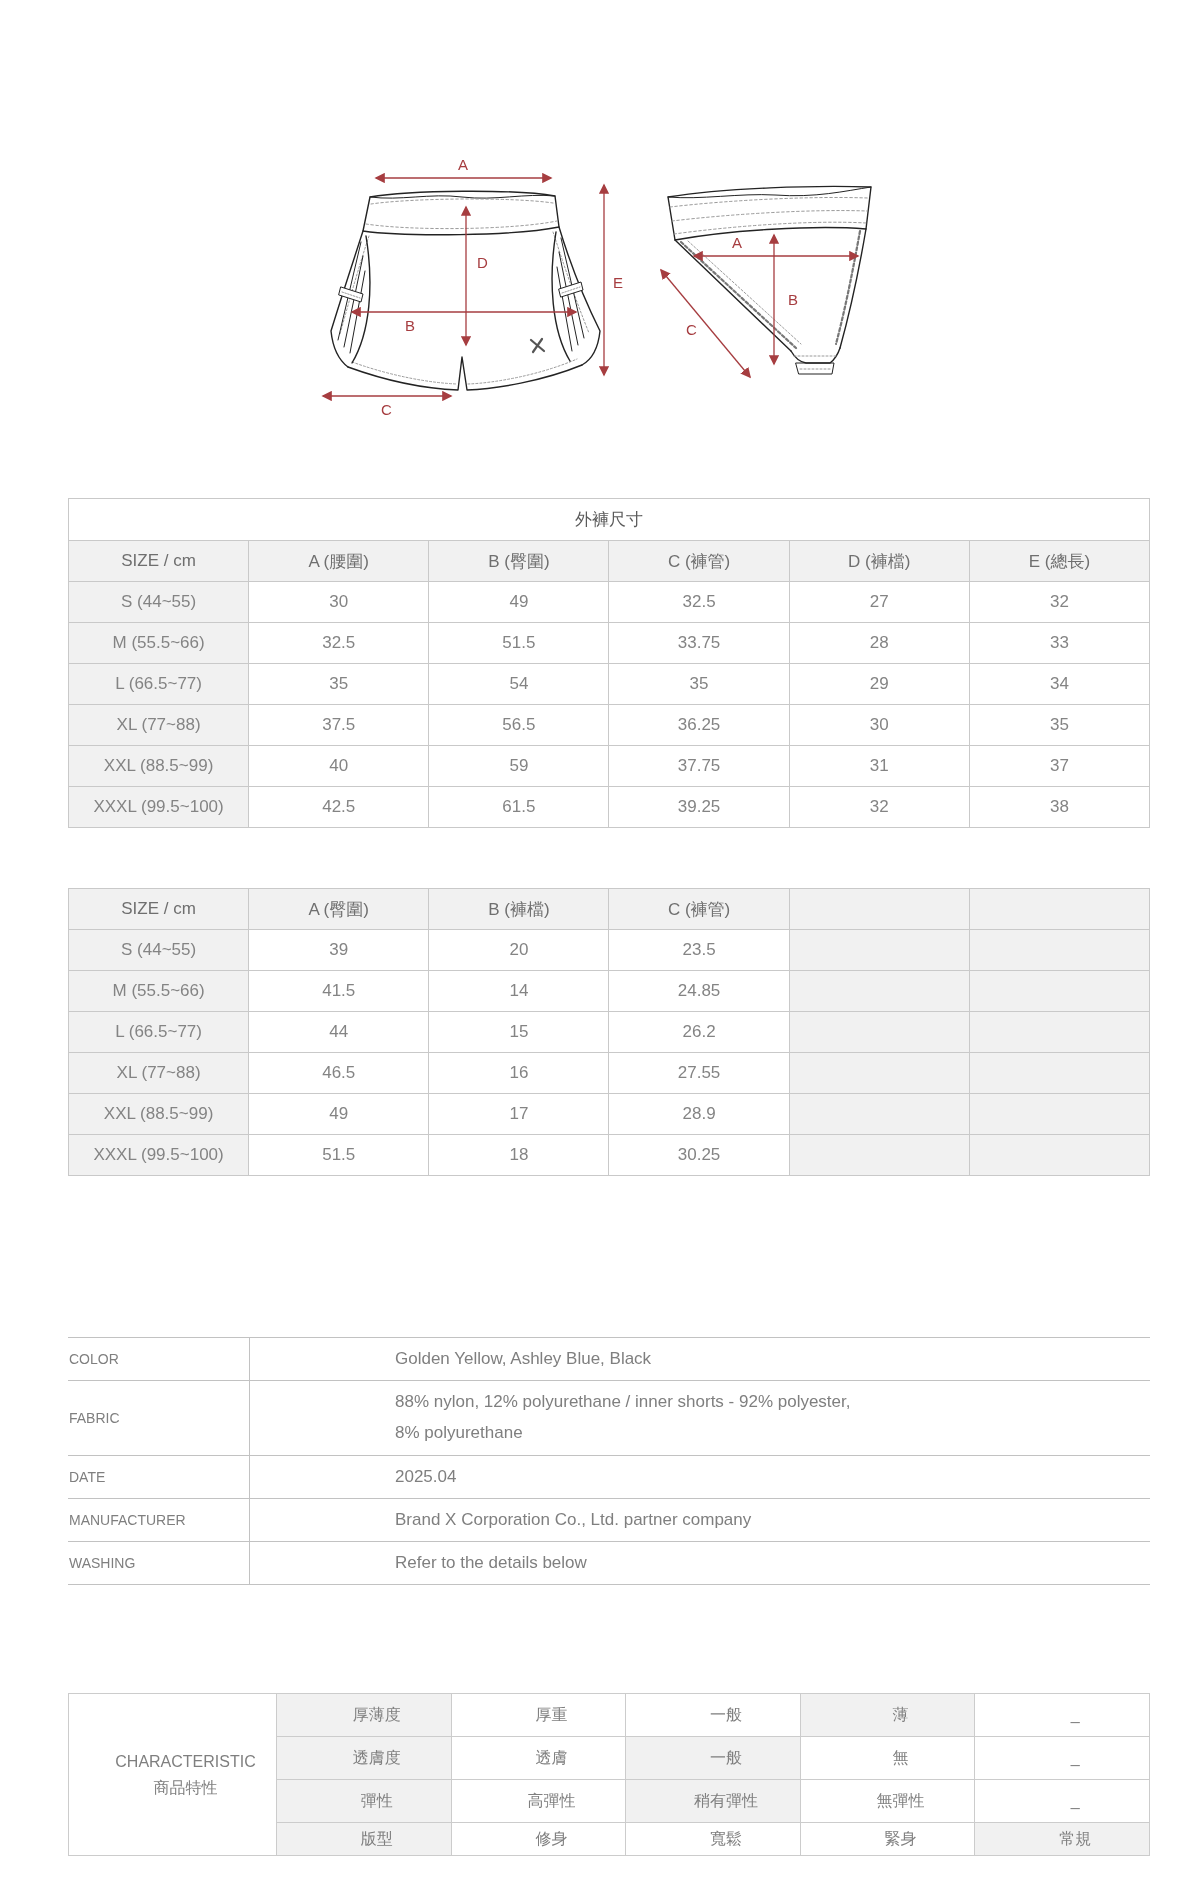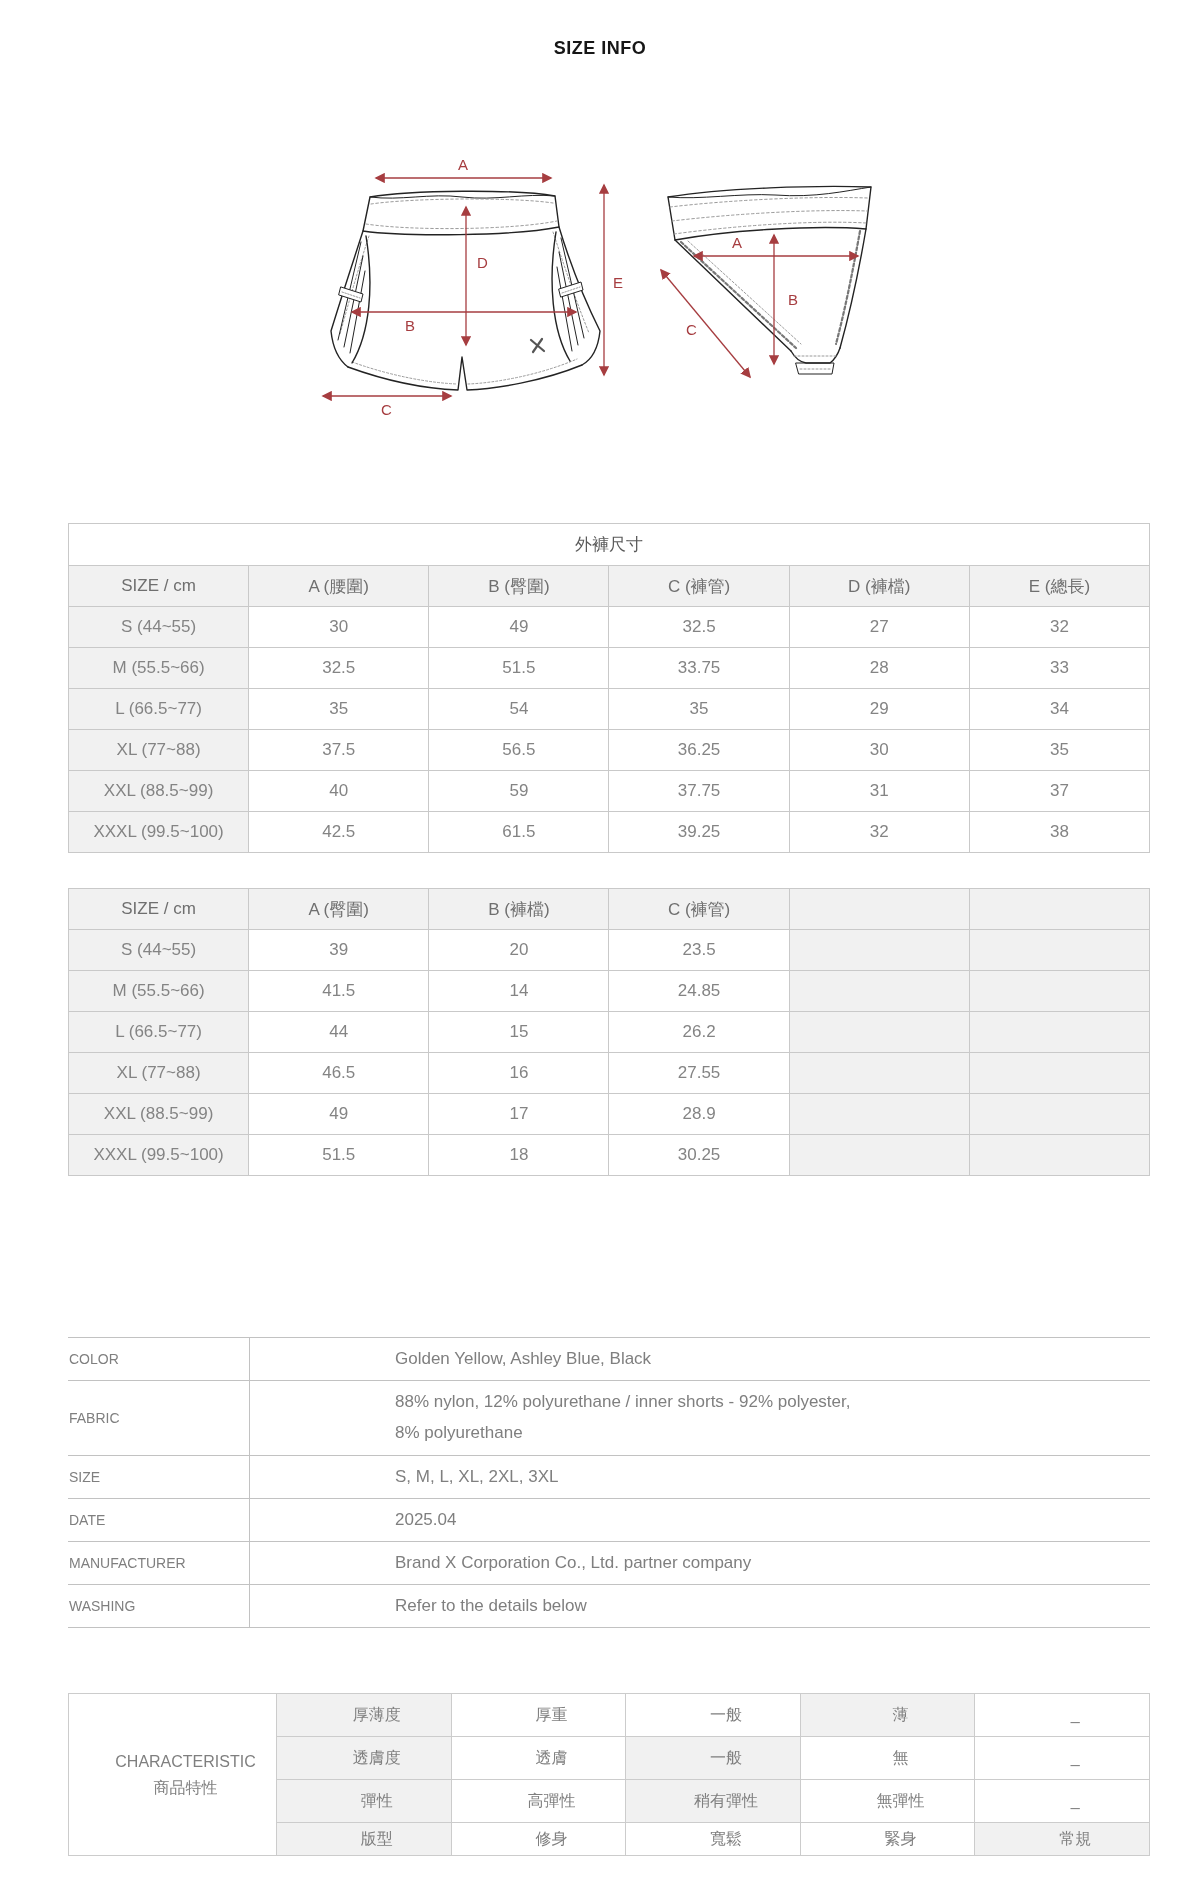--- a/index.html
+++ b/index.html
@@ -15,21 +15,21 @@
   #size-info-heading{top:38px;}
   #detail-info-heading{top:1292px;}
 
   .diagram-area{position:absolute;top:90px;left:0;width:1200px;height:340px;}
 
   
   table.size-table{
     position:absolute;left:68px;width:1082px;border-collapse:collapse;table-layout:fixed;
     font-size:17px;color:#848484;
   }
-  #outer-table{top:523px;}
+  #outer-table{top:498px;}
   #inner-table{top:888px;}
   table.size-table td{
     border:1px solid #c9c9c9;height:40px;text-align:center;vertical-align:middle;
     padding:0 4px;overflow:hidden;white-space:nowrap;
   }
   table.size-table tr.t-title td{height:41px;background:#fff;color:#5a5a5a;font-size:17px;}
   table.size-table tr.t-head td{background:#f1f1f1;color:#6f6f6f;}
   table.size-table td.rowhead{background:#f1f1f1;}
   table.size-table td.shade{background:#f1f1f1;}
 
@@ -71,21 +71,20 @@
   #char-table td.clabel{background:#f1f1f1;}
   #char-table td.sel{background:#f1f1f1;}
 
   svg text{font-family:"Liberation Sans","DejaVu Sans",sans-serif;font-size:15px;fill:#a63d40;}
 </style>
 </head>
 <body>
 
 <div class="page">
 
-  <div class="section-heading" id="size-info-heading">SIZE INFO</div>
 
   <div class="diagram-area">
     <svg viewBox="0 0 1200 340" width="1200" height="340">
       <defs>
         <marker id="ah" viewBox="0 0 10 10" refX="8.5" refY="5" markerWidth="8" markerHeight="8" orient="auto-start-reverse">
           <path d="M0,0 L10,5 L0,10 Z" fill="#a63d40"></path>
         </marker>
       </defs>
 
       <g stroke="#232323" fill="none" stroke-width="1.4" stroke-linejoin="round" stroke-linecap="round">
@@ -290,24 +289,20 @@
     <tbody>
         <tr>
       <td class="dlabel">COLOR</td>
       <td class="dvalue"><span class="wrap">Golden Yellow, Ashley Blue, Black</span></td>
     </tr>
     <tr class="tall">
       <td class="dlabel">FABRIC</td>
       <td class="dvalue"><span class="wrap">88% nylon, 12% polyurethane / inner shorts - 92% polyester, 8% polyurethane</span></td>
     </tr>
     <tr>
-      <td class="dlabel">SIZE</td>
-      <td class="dvalue"><span class="wrap">S, M, L, XL, 2XL, 3XL</span></td>
-    </tr>
-    <tr>
       <td class="dlabel">DATE</td>
       <td class="dvalue"><span class="wrap">2025.04</span></td>
     </tr>
     <tr>
       <td class="dlabel">MANUFACTURER</td>
       <td class="dvalue"><span class="wrap">Brand X Corporation Co., Ltd. partner company</span></td>
     </tr>
     <tr>
       <td class="dlabel">WASHING</td>
       <td class="dvalue"><span class="wrap">Refer to the details below</span></td>

